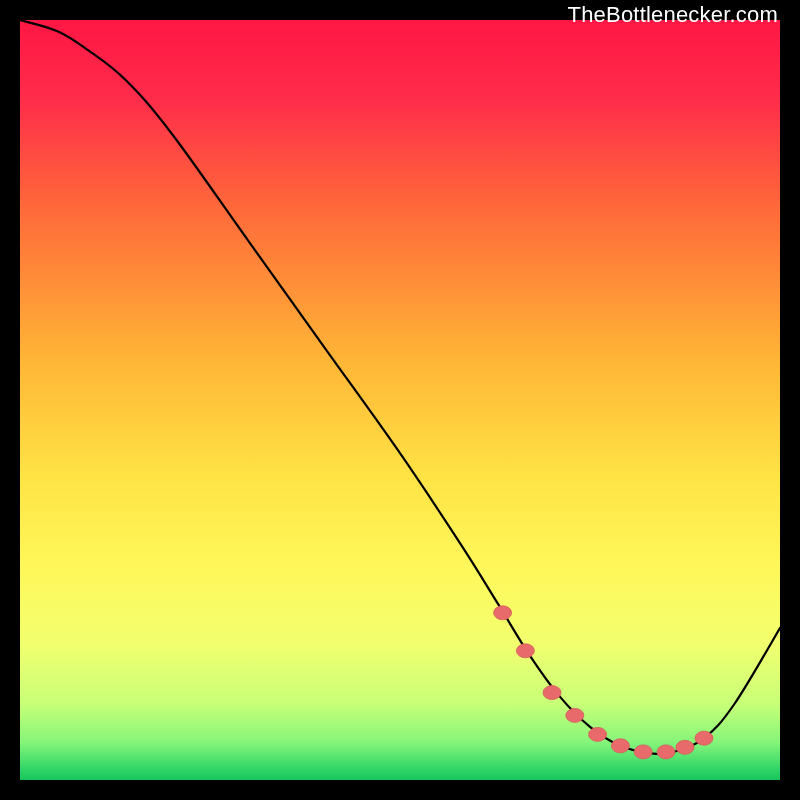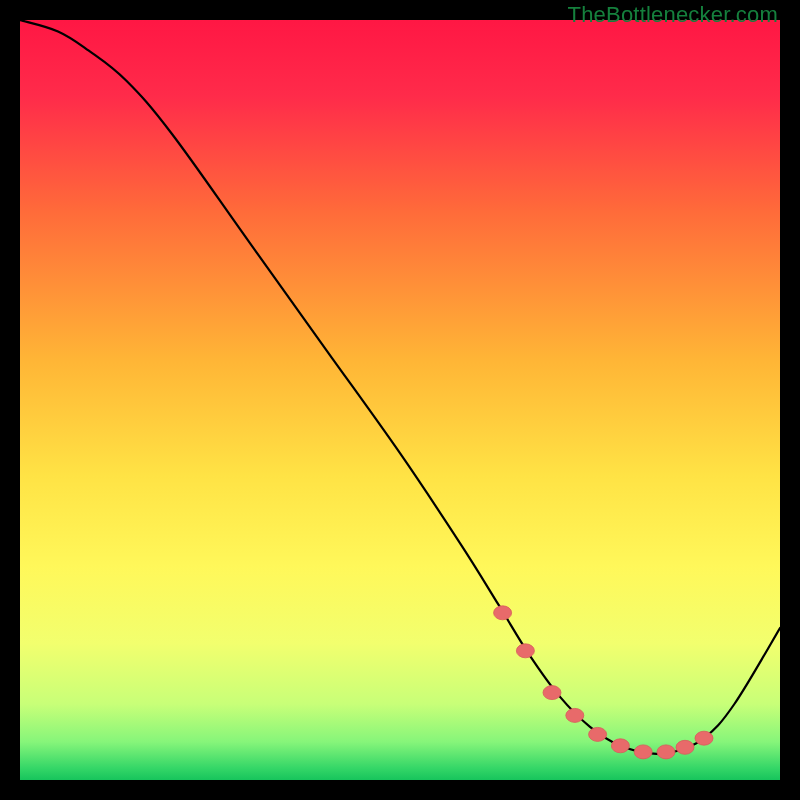--- a/index.html
+++ b/index.html
@@ -23,21 +23,21 @@
     position: absolute;
     left: 0;
     top: 0;
     width: 760px;
     height: 760px;
   }
   .watermark {
     position: absolute;
     top: 2px;
     right: 22px;
-    color: #15803d;
+    color: #ffffff;
     font-size: 22px;
     font-weight: 500;
     letter-spacing: 0.2px;
     user-select: none;
   }
 </style>
 </head>
 <body>
 
 <div class="frame">

